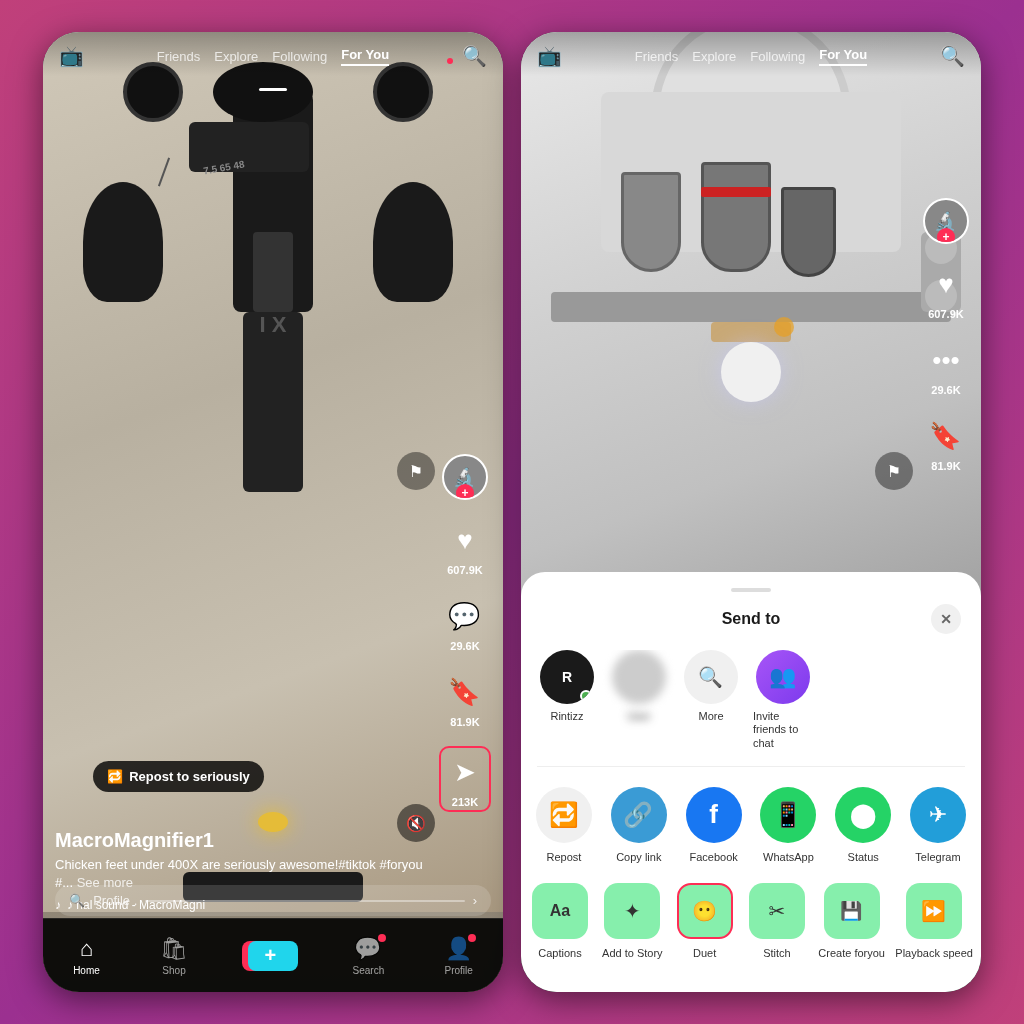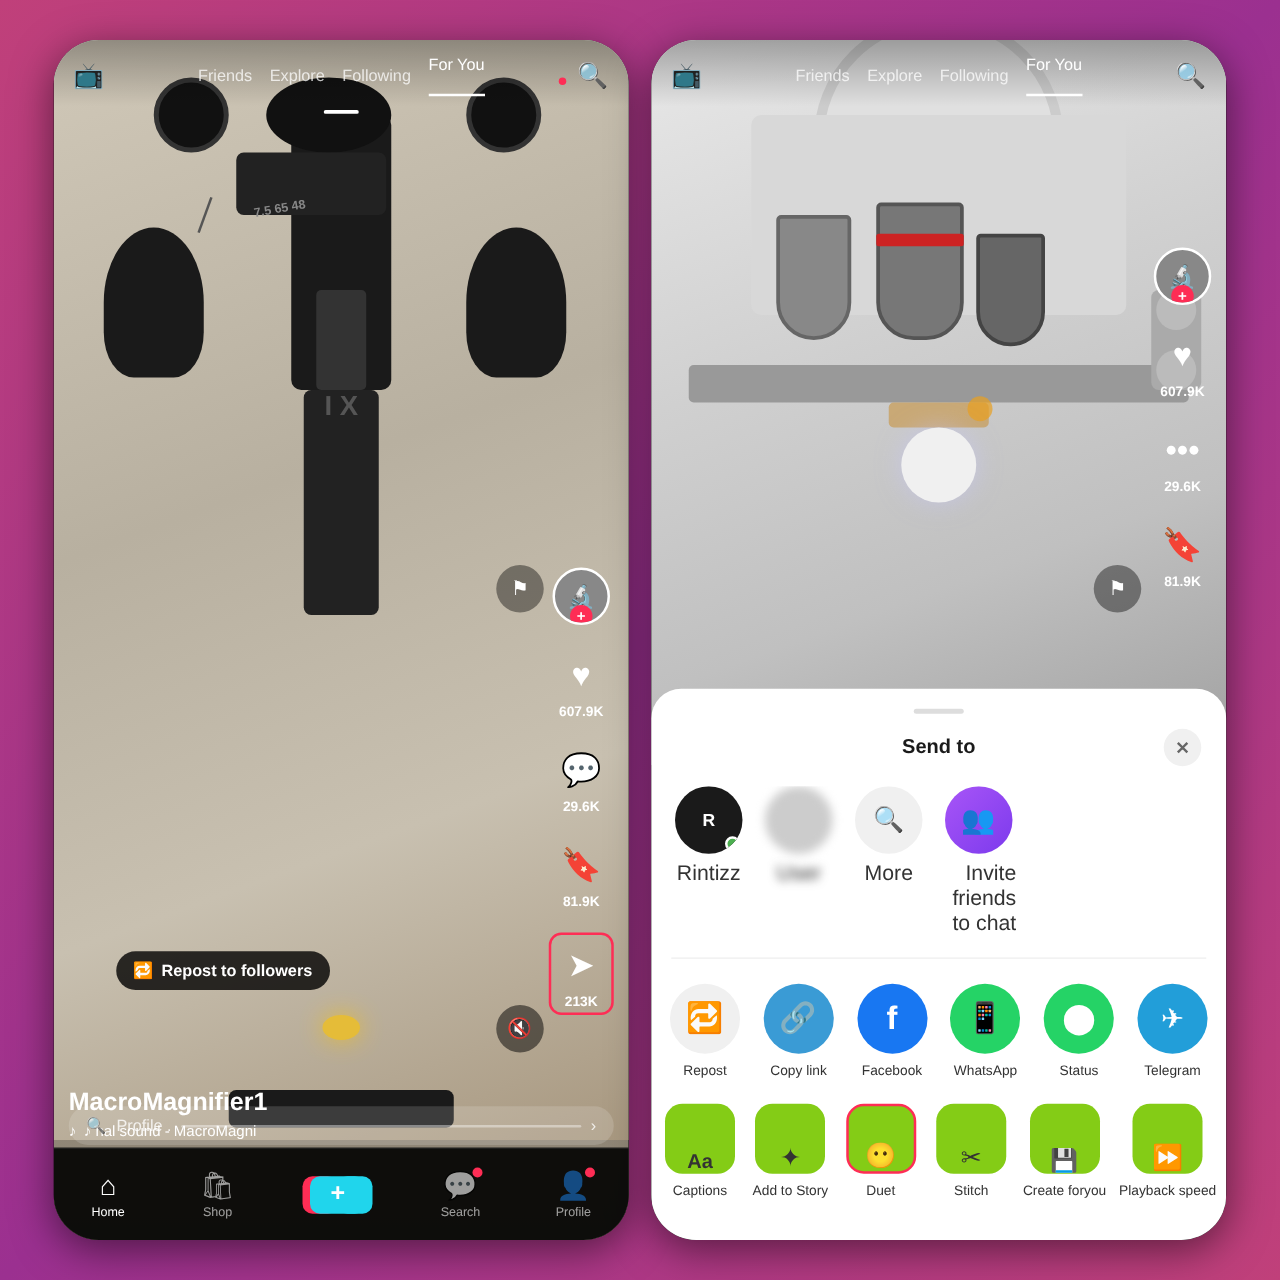--- a/index.html
+++ b/index.html
@@ -69,23 +69,23 @@
       gap: 14px;
       align-items: center;
     }
     .nav-tab {
       color: rgba(255,255,255,0.75);
       font-size: 13px;
       font-weight: 500;
     }
     .nav-tab.active {
       color: white;
-      font-weight: 400;
+      font-weight: 700;
       border-bottom: 2px solid white;
-      padding-bottom: 16px;
+      padding-bottom: 2px;
     }
     .nav-dot {
       width: 6px;
       height: 6px;
       background: #fe2d55;
       border-radius: 50%;
       position: absolute;
       top: 14px;
       right: 34px;
     }
@@ -437,23 +437,23 @@
     .recipient-avatar.more-btn {
       background: #f0f0f0;
       color: #555;
     }
     .recipient-avatar.invite {
       background: linear-gradient(135deg, #a855f7, #7c3aed);
       color: white;
       font-size: 22px;
     }
     .recipient-name {
-      font-size: 17px;
+      font-size: 11px;
       color: #333;
-      text-align: right;
+      text-align: left;
       max-width: 60px;
       line-height: 1.2;
     }
     
     .apps-row {
       display: flex;
       gap: 0;
       padding: 8px 12px 16px;
       overflow-x: auto;
       justify-content: space-between;
@@ -496,24 +496,24 @@
     .action-item {
       display: flex;
       flex-direction: column;
       align-items: center;
       gap: 8px;
       min-width: 62px;
     }
     .action-box {
       width: 56px;
       height: 56px;
-      background: #84cc16;
+      background: #86efac;
       border-radius: 14px;
       display: flex;
-      align-items: flex-end;
+      align-items: center;
       justify-content: center;
       font-size: 22px;
       color: #333;
     }
     .action-box.highlighted {
       border: 2px solid #fe2d55;
     }
     .action-label {
       font-size: 11px;
       color: #333;
@@ -614,25 +614,29 @@
         <div class="action-btn share-btn-highlight">
           <div class="action-icon">➤</div>
           <span class="action-count">213K</span>
         </div>
       </div>
 
       <div class="mute-icon">🔇</div>
 
       <div class="repost-bubble">
         <span>🔁</span>
-        <span>Repost to followers</span>
+        <span>Repost to seriously</span>
       </div>
 
       <div class="bottom-info">
         <div class="username">MacroMagnifier1</div>
+        <div class="caption">
+          <span>Chicken feet under 400X are seriously awesome!#tiktok #foryou #...</span>
+          <span class="see-more">See more</span>
+        </div>
         <div class="sound-row">
           <span>♪</span>
           <span>♪ nal sound - MacroMagni</span>
         </div>
       </div>
 
       <div class="search-bar">
         <span>🔍</span>
         <span>Profile .</span>
         <div class="search-dots"></div>

